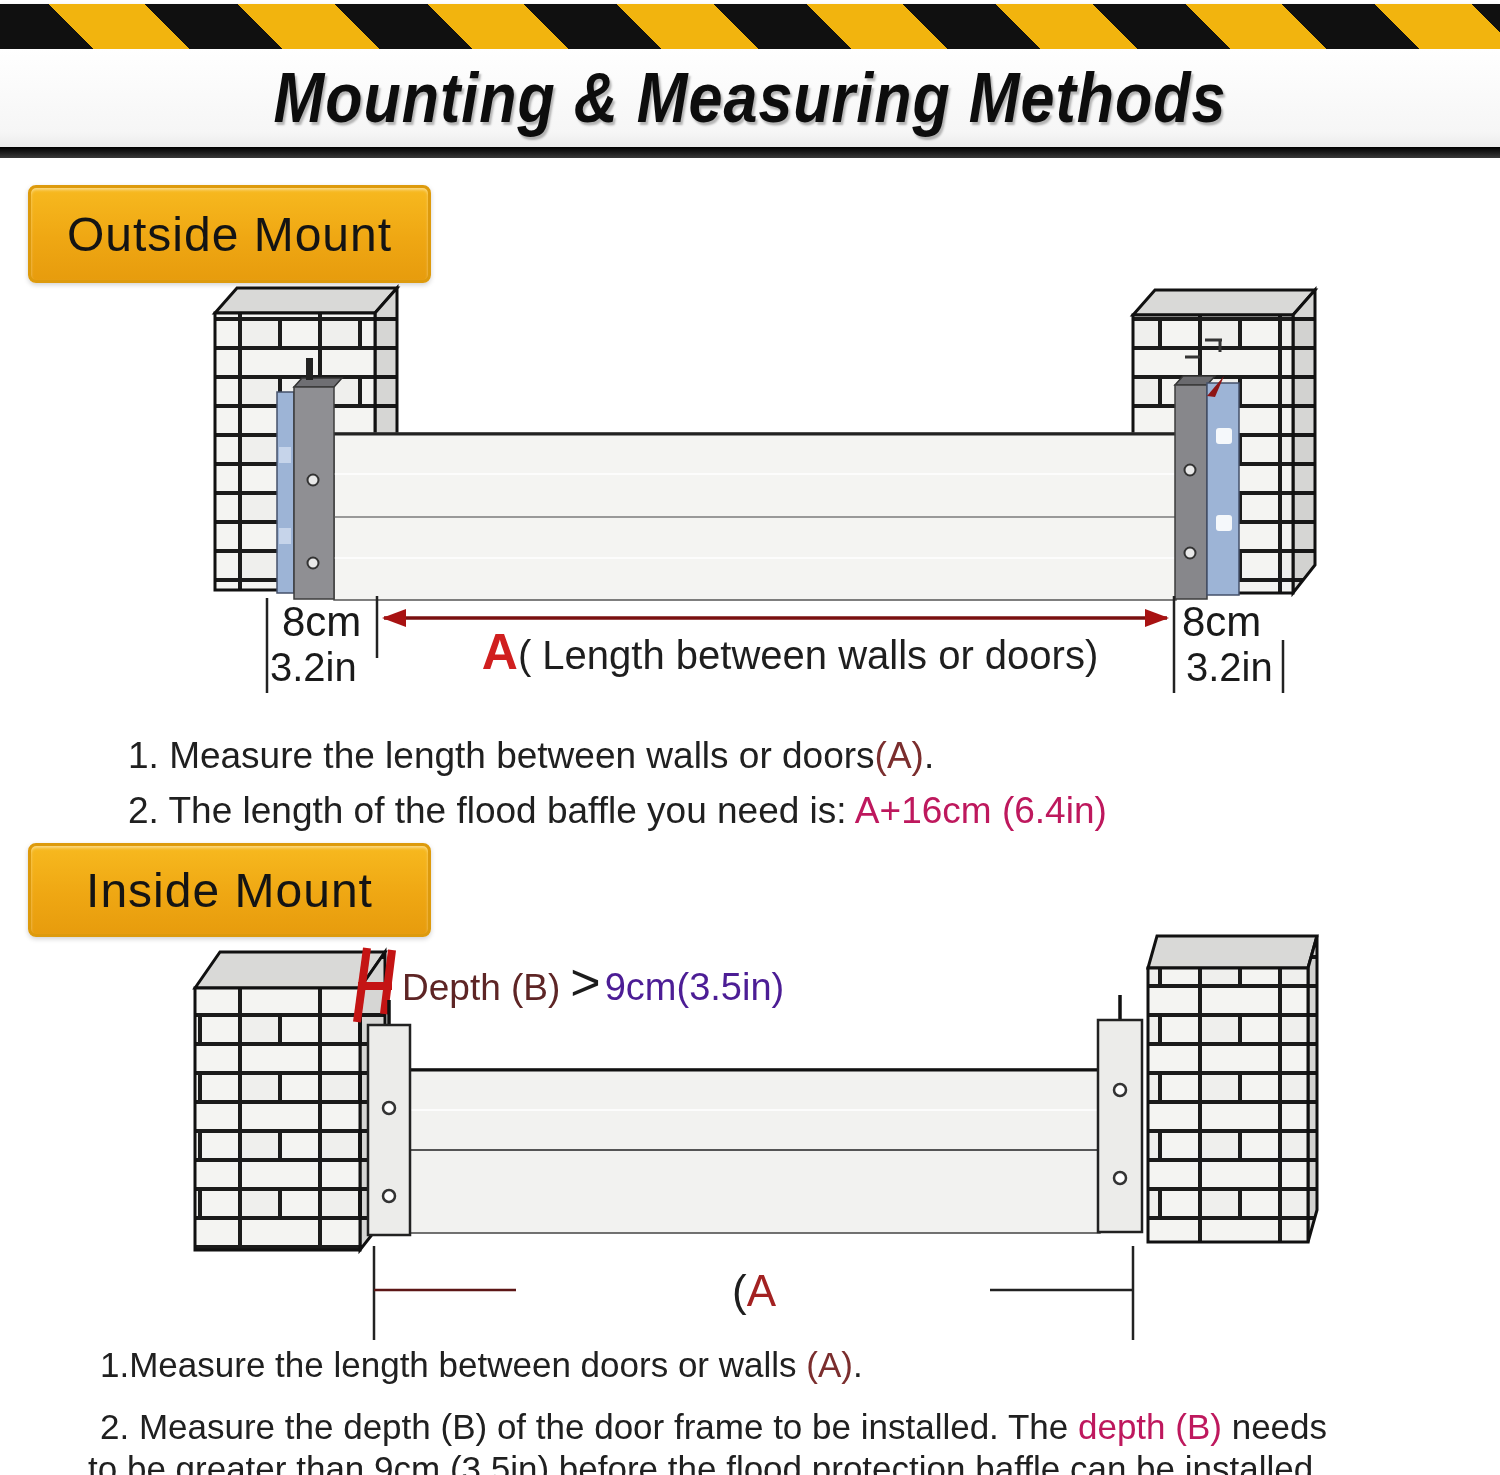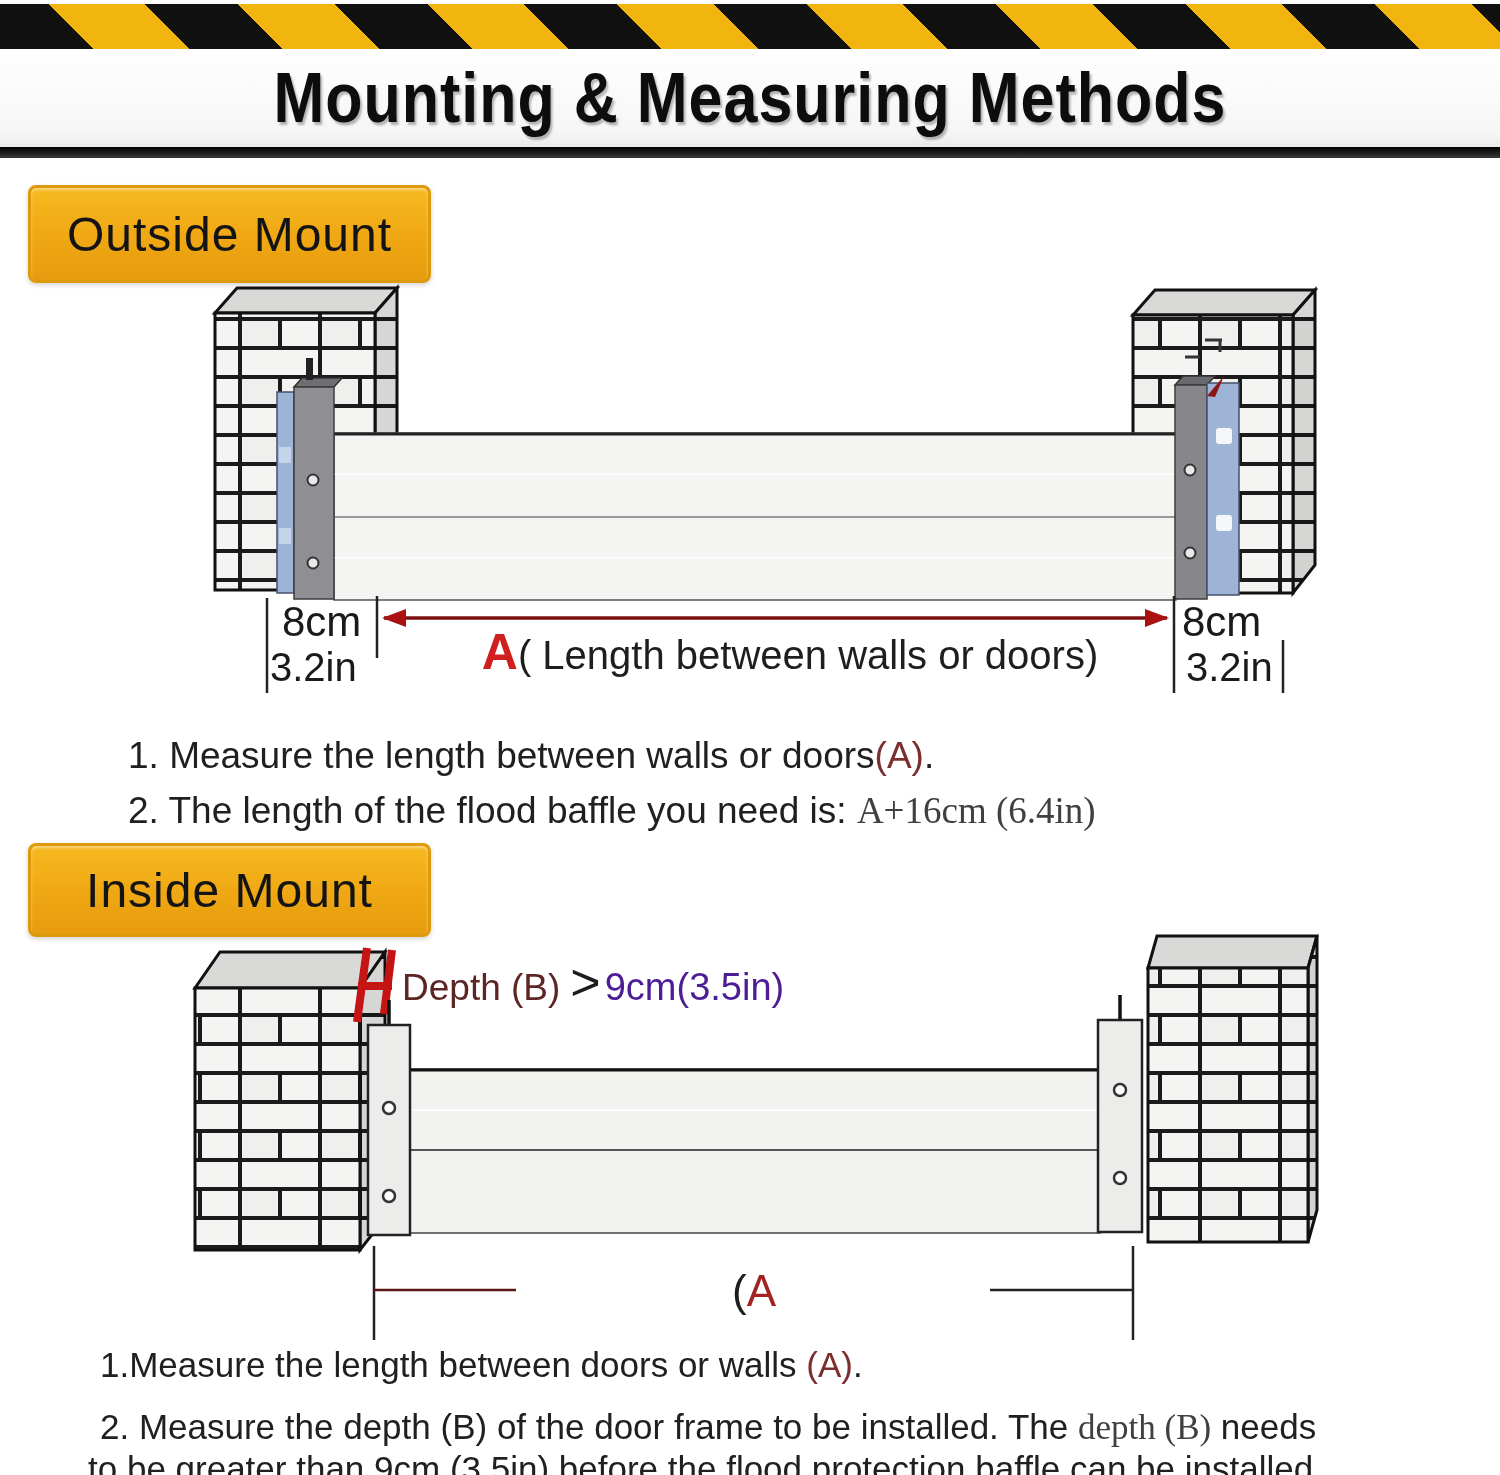--- a/index.html
+++ b/index.html
@@ -11,21 +11,21 @@
   }
   
   .hazard{
     position:absolute;left:0;top:4px;width:1500px;height:45px;
     background:repeating-linear-gradient(45deg,#101010 0 66px,#f2b40e 66px 134px);
     box-shadow:0 3px 5px rgba(0,0,0,.25);
   }
   .title-band{
     position:absolute;left:0;top:49px;width:1500px;height:98px;
     background:linear-gradient(180deg,#ffffff 0%,#f6f6f6 85%,#ececec 100%);
-    display:flex;align-items:center;justify-content:center;
+    display:flex;align-items:center;justify-content:center;font-style:italic;
   }
   .title{
     font-size:61px;font-weight:bold;letter-spacing:1px;color:#0d0d0d;
     transform:scaleY(1.14);text-shadow:2px 3px 2px rgba(0,0,0,.28);
     white-space:nowrap;
   }
   .title-underbar{
     position:absolute;left:0;top:147px;width:1500px;height:11px;
     background:linear-gradient(180deg,#000 0%,#222 60%,#3a3a3a 100%);
   }
@@ -45,21 +45,21 @@
   .diag-outside{top:283px;width:1500px;height:415px;}
   .diag-inside{top:933px;width:1500px;height:410px;}
   
   .otext{position:absolute;white-space:nowrap;}
   .dim-cm{font-size:42px;color:#1a1a1a;}
   .dim-in{font-size:40px;color:#1a1a1a;}
   .a-row{display:flex;align-items:baseline;justify-content:center;}
   .a-letter{font-size:50px;font-weight:bold;color:#d01f1f;}
   .a-rest{font-size:40px;color:#1e1e1e;}
   .steps{font-size:37px;line-height:55px;color:#202020;}
-  .hl{color:#404040;font-family:Liberation Serif, serif;}
+  .hl{color:#be185d;}
   .hl-soft{color:#7b2e2e;}
   .depth-row{display:flex;align-items:baseline;}
   .depth-p1{font-size:37px;color:#5e2525;}
   .depth-gt{font-size:52px;color:#1c1c1c;margin:0 4px 0 10px;}
   .depth-val{font-size:38px;color:#4c1d95;}
   .inside-a{display:flex;align-items:baseline;justify-content:center;font-size:44px;color:#1e1e1e;}
   .inside-a .a2{color:#a32222;}
   .bsteps{font-size:35px;line-height:46px;color:#202020;}
 </style>
 </head>

